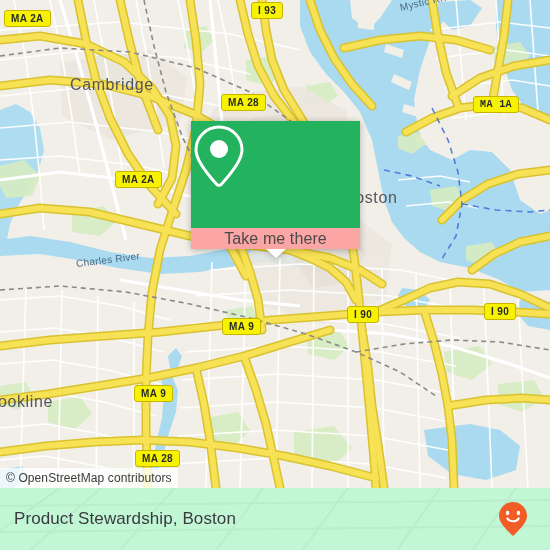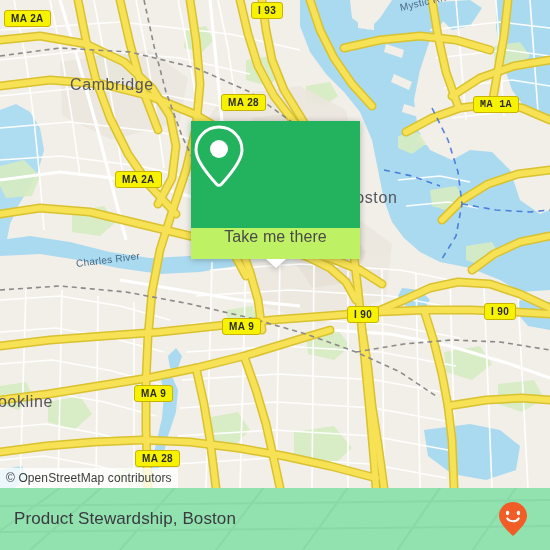--- a/index.html
+++ b/index.html
@@ -94,24 +94,24 @@
   }
   #callout-top {
     height: 107px;
     background: #23b25e;
     display: flex;
     align-items: center;
     justify-content: center;
   }
   #callout-bottom {
     position: relative;
-    height: 31px;
-    background: #bef264;
+    height: 21px;
+    background: #fca5a5;
     display: flex;
-    align-items: flex-start;
+    align-items: center;
     justify-content: center;
   }
   #callout-label {
     font-size: 16px;
     color: #4a4a4a;
     font-family: "Liberation Sans", sans-serif;
     letter-spacing: 0.1px;
   }
   #callout-tail {
     position: absolute;
@@ -124,21 +124,21 @@
     border-top: 9px solid #ffffff;
   }
 
   
   #footer {
     position: absolute;
     left: 0;
     top: 488px;
     width: 550px;
     height: 62px;
-    background: #22c55e;
+    background: #86efac;
     overflow: hidden;
   }
   #footer-bg {
     position: absolute;
     left: 0; top: 0;
     opacity: 0.5;
   }
   #footer-inner {
     position: relative;
     height: 62px;

